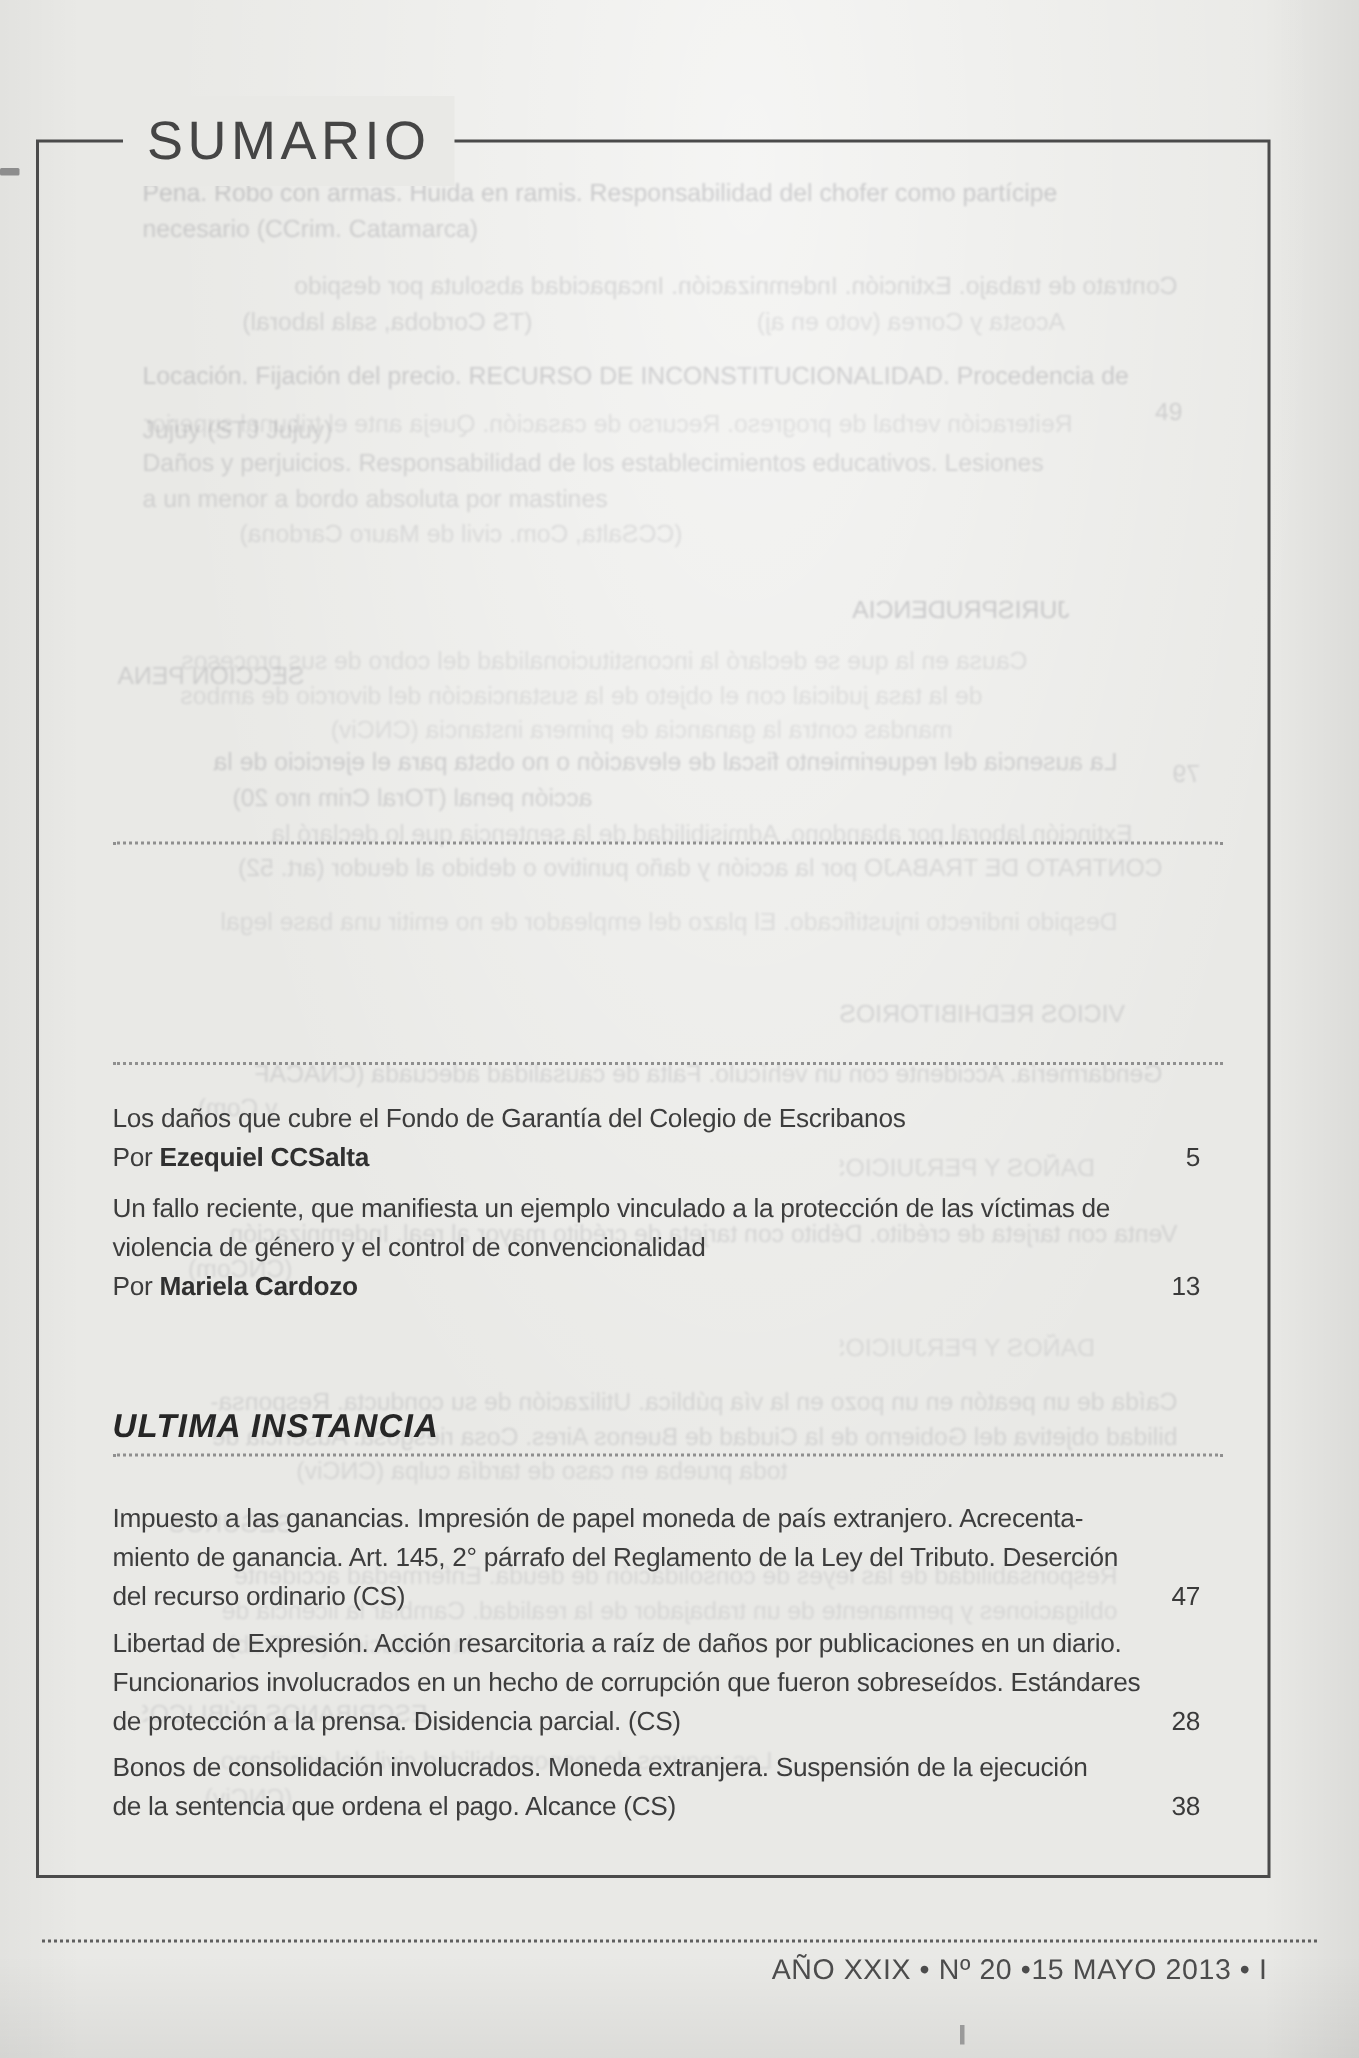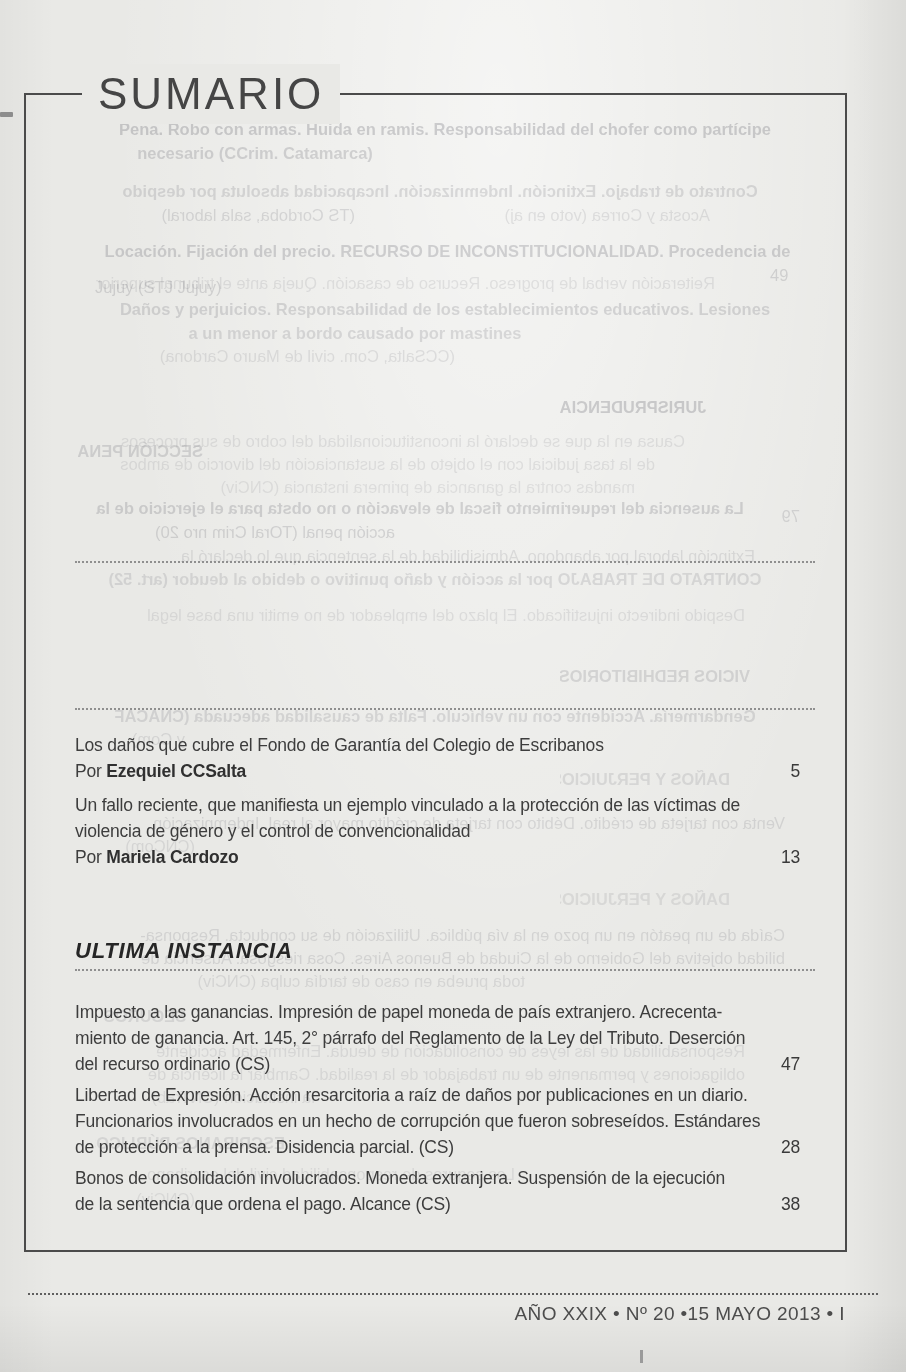--- a/index.html
+++ b/index.html
@@ -17,32 +17,32 @@
     color:#3d3d3d;
   }
   
   .frame{
     position:absolute; left:24px; top:93px; width:819px; height:1155px;
     border:2px solid #4b4b4b; z-index:2;
   }
   .sumario-title{
     position:absolute; left:56px; top:-31px; height:60px; line-height:60px;
     padding:0 16px; background:#e9e9e6;
-    font-size:44px; letter-spacing:3px; font-weight:400; color:#454545;
+    font-size:36px; letter-spacing:3px; font-weight:400; color:#454545;
     z-index:3; white-space:nowrap;
   }
   
   #ghost-layer{position:absolute; inset:0; z-index:1; pointer-events:none;}
   .ghost{
     position:absolute;
     font-size:16.5px; line-height:23px; color:#5c5c66;
     filter:blur(0.7px); white-space:nowrap; overflow:hidden;
   }
   .ghost.mir{transform:scaleX(-1);}
-  .ghost.gb{font-weight:700;text-align:center;}
+  .ghost.gb{font-weight:400;}
   
   .content{position:absolute; left:75px; width:740px; z-index:2;}
   .sec-heading{
     font-size:22px; font-weight:700; font-style:italic;
     letter-spacing:0.8px; color:#262626;
   }
   .dotted-rule{height:0; border-bottom:2px dotted #8f8f8f; margin-top:5px;}
   .entry{position:relative; line-height:26px; font-size:17.5px; letter-spacing:-0.2px;}
   .entry-title{white-space:pre-line; color:#3d3d3d;}
   .entry-author{color:#3d3d3d;}
@@ -68,21 +68,21 @@
       <div class="ghost gb" style="top: 118px; left: 95px; width: 700px; opacity: 0.26;">Pena. Robo con armas. Huida en ramis. Responsabilidad del chofer como partícipe</div>
       <div class="ghost gb" style="top: 142px; left: 95px; width: 320px; opacity: 0.22;">necesario (CCrim. Catamarca)</div>
       <div class="ghost mir gb" style="top: 180px; left: 95px; width: 690px; opacity: 0.18;">Contrato de trabajo. Extinción. Indemnización. Incapacidad absoluta por despido</div>
       <div class="ghost mir" style="top: 204px; left: 95px; width: 260px; opacity: 0.18;">(TS Cordoba, sala laboral)</div>
       <div class="ghost mir" style="top: 204px; left: 460px; width: 250px; opacity: 0.14;">Acosta y Correa (voto en aj)</div>
       <div class="ghost gb" style="top: 240px; left: 95px; width: 705px; opacity: 0.24;">Locación. Fijación del precio. RECURSO DE INCONSTITUCIONALIDAD. Procedencia de</div>
       <div class="ghost" style="top: 276px; left: 95px; width: 200px; opacity: 0.2;">Jujuy (STJ Jujuy)</div>
       <div class="ghost" style="top: 264px; left: 770px; width: 30px; opacity: 0.2;">49</div>
       <div class="ghost mir" style="top: 272px; left: 95px; width: 620px; opacity: 0.13;">Reiteración verbal de progreso. Recurso de casación. Queja ante el tribunal superior</div>
       <div class="ghost gb" style="top: 298px; left: 95px; width: 700px; opacity: 0.2;">Daños y perjuicios. Responsabilidad de los establecimientos educativos. Lesiones</div>
-      <div class="ghost gb" style="top: 322px; left: 95px; width: 520px; opacity: 0.18;">a un menor a bordo causado por mastines</div>
+      <div class="ghost gb" style="top: 322px; left: 95px; width: 520px; opacity: 0.18;">a un menor a bordo absoluta por mastines</div>
       <div class="ghost mir" style="top: 345px; left: 95px; width: 360px; opacity: 0.14;">(CCSalta, Com. civil de Mauro Cardona)</div>
       <div class="ghost mir gb" style="top: 396px; left: 553px; width: 160px; opacity: 0.26;">JURISPRUDENCIA</div>
       <div class="ghost mir gb" style="top: 440px; left: 78px; width: 125px; opacity: 0.2;">SECCIÓN PENAL</div>
       <div class="ghost mir" style="top: 430px; left: 95px; width: 590px; opacity: 0.13;">Causa en la que se declaró la inconstitucionalidad del cobro de sus procesos</div>
       <div class="ghost mir" style="top: 453px; left: 95px; width: 560px; opacity: 0.13;">de la tasa judicial con el objeto de la sustanciación del divorcio de ambos</div>
       <div class="ghost mir" style="top: 476px; left: 95px; width: 540px; opacity: 0.12;">mandas contra la ganancia de primera instancia (CNCiv)</div>
       <div class="ghost mir gb" style="top: 497px; left: 95px; width: 650px; opacity: 0.22;">La ausencia del requerimiento fiscal de elevación o no obsta para el ejercicio de la</div>
       <div class="ghost mir" style="top: 521px; left: 95px; width: 300px; opacity: 0.2;">acción penal (TOral Crim nro 20)</div>
       <div class="ghost mir" style="top: 505px; left: 770px; width: 30px; opacity: 0.18;">79</div>
       <div class="ghost mir" style="top: 545px; left: 95px; width: 660px; opacity: 0.15;">Extinción laboral por abandono. Admisibilidad de la sentencia que lo declaró la</div>

